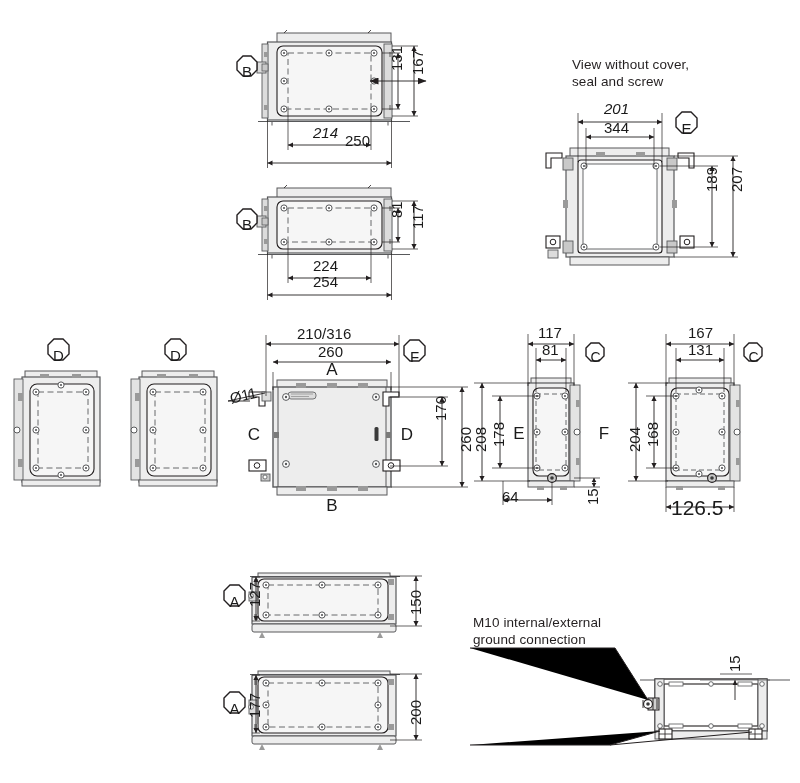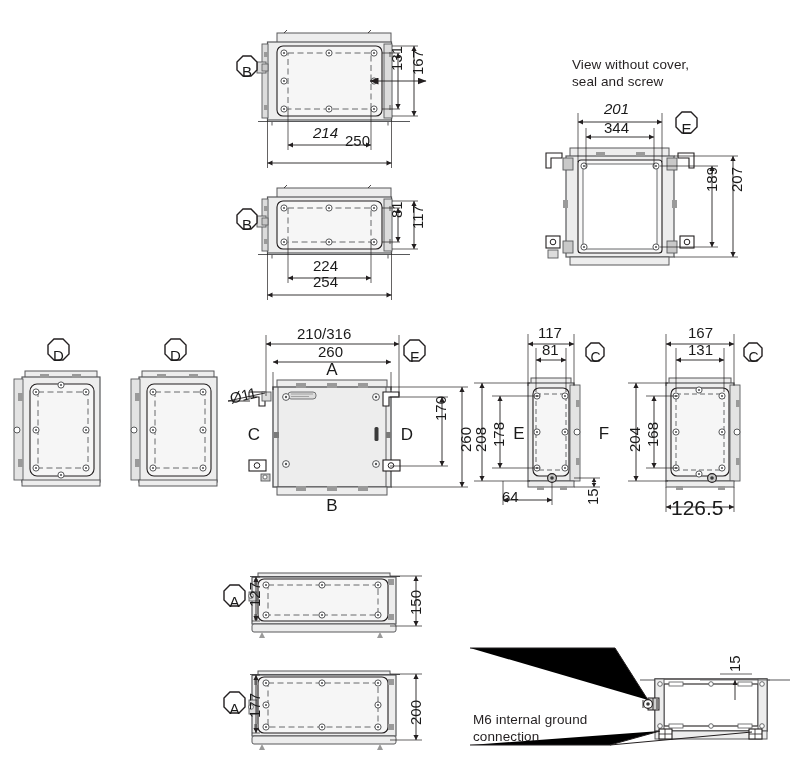--- a/index.html
+++ b/index.html
@@ -549,22 +549,22 @@
 
       <path d="M720,674 H752" stroke="#231f20" stroke-width=".7"></path>
       <line x1="735" y1="680" x2="735" y2="700" stroke="#231f20" stroke-width=".9"></line>
       <path d="M735,680 l-2.4,5 h4.8 z" fill="#231f20"></path>
       <path d="M700,680 H770" stroke="#58595b" stroke-width=".8"></path>
     </g>
   </svg>
 
   <div class="note" style="left:572px;top:56px;">View without cover,
 seal and screw</div>
-  <div class="note" style="left:473px;top:711px;">M6 internal ground
-connection</div>
+  <div class="note" style="left:473px;top:614px;">M10 internal/external
+ground connection</div>
 
   <div style="position:absolute;left:237px;top:62px;width:20px;height:20px;line-height:20px;
        text-align:center;font-size:15px;">B</div>
   <div style="position:absolute;left:237px;top:215px;width:20px;height:20px;line-height:20px;
        text-align:center;font-size:15px;">B</div>
   <div style="position:absolute;left:676px;top:118px;width:21px;height:21px;line-height:21px;
        text-align:center;font-size:15px;">E</div>
   <div style="position:absolute;left:48px;top:345px;width:21px;height:21px;line-height:21px;
        text-align:center;font-size:15px;">D</div>
   <div style="position:absolute;left:165px;top:345px;width:21px;height:21px;line-height:21px;

